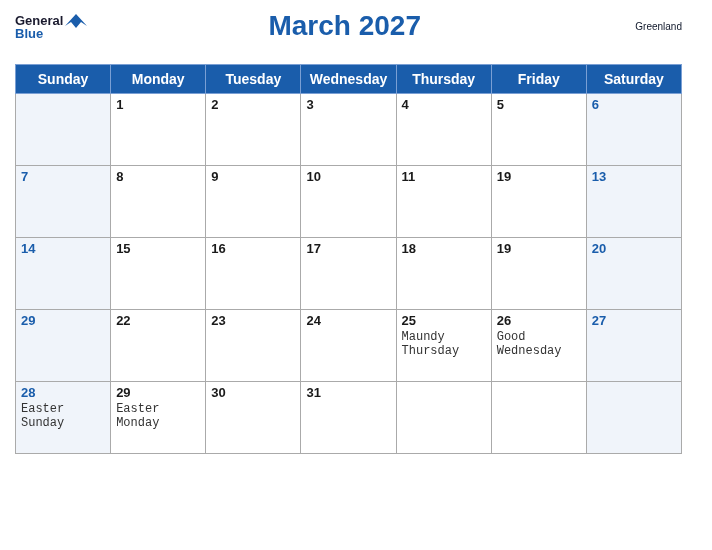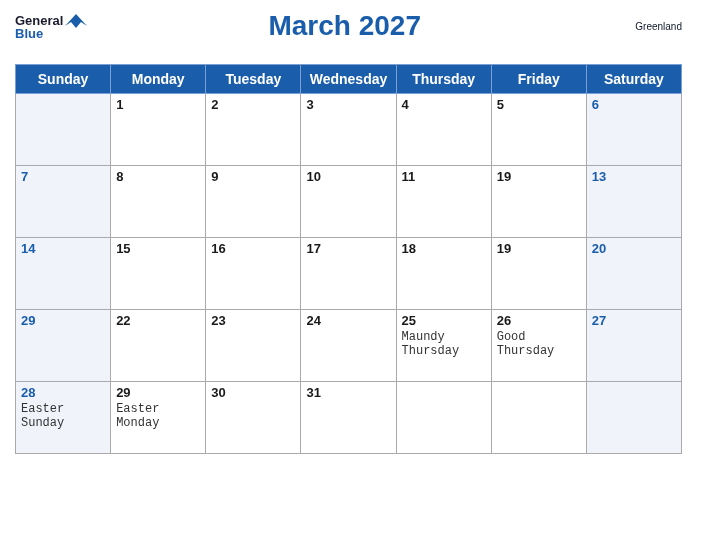--- a/index.html
+++ b/index.html
@@ -221,21 +221,21 @@
           </td>
           <td>
             <span class="day-number">24</span>
           </td>
           <td>
             <span class="day-number">25</span>
             <span class="holiday-name">Maundy Thursday</span>
           </td>
           <td>
             <span class="day-number">26</span>
-            <span class="holiday-name">Good Thursday</span>
+            <span class="holiday-name">Good Wednesday</span>
           </td>
           <td class="saturday">
             <span class="day-number blue">27</span>
           </td>
         </tr>
         <tr>
           <td class="sunday">
             <span class="day-number blue">28</span>
             <span class="holiday-name">Easter Sunday</span>
           </td>

